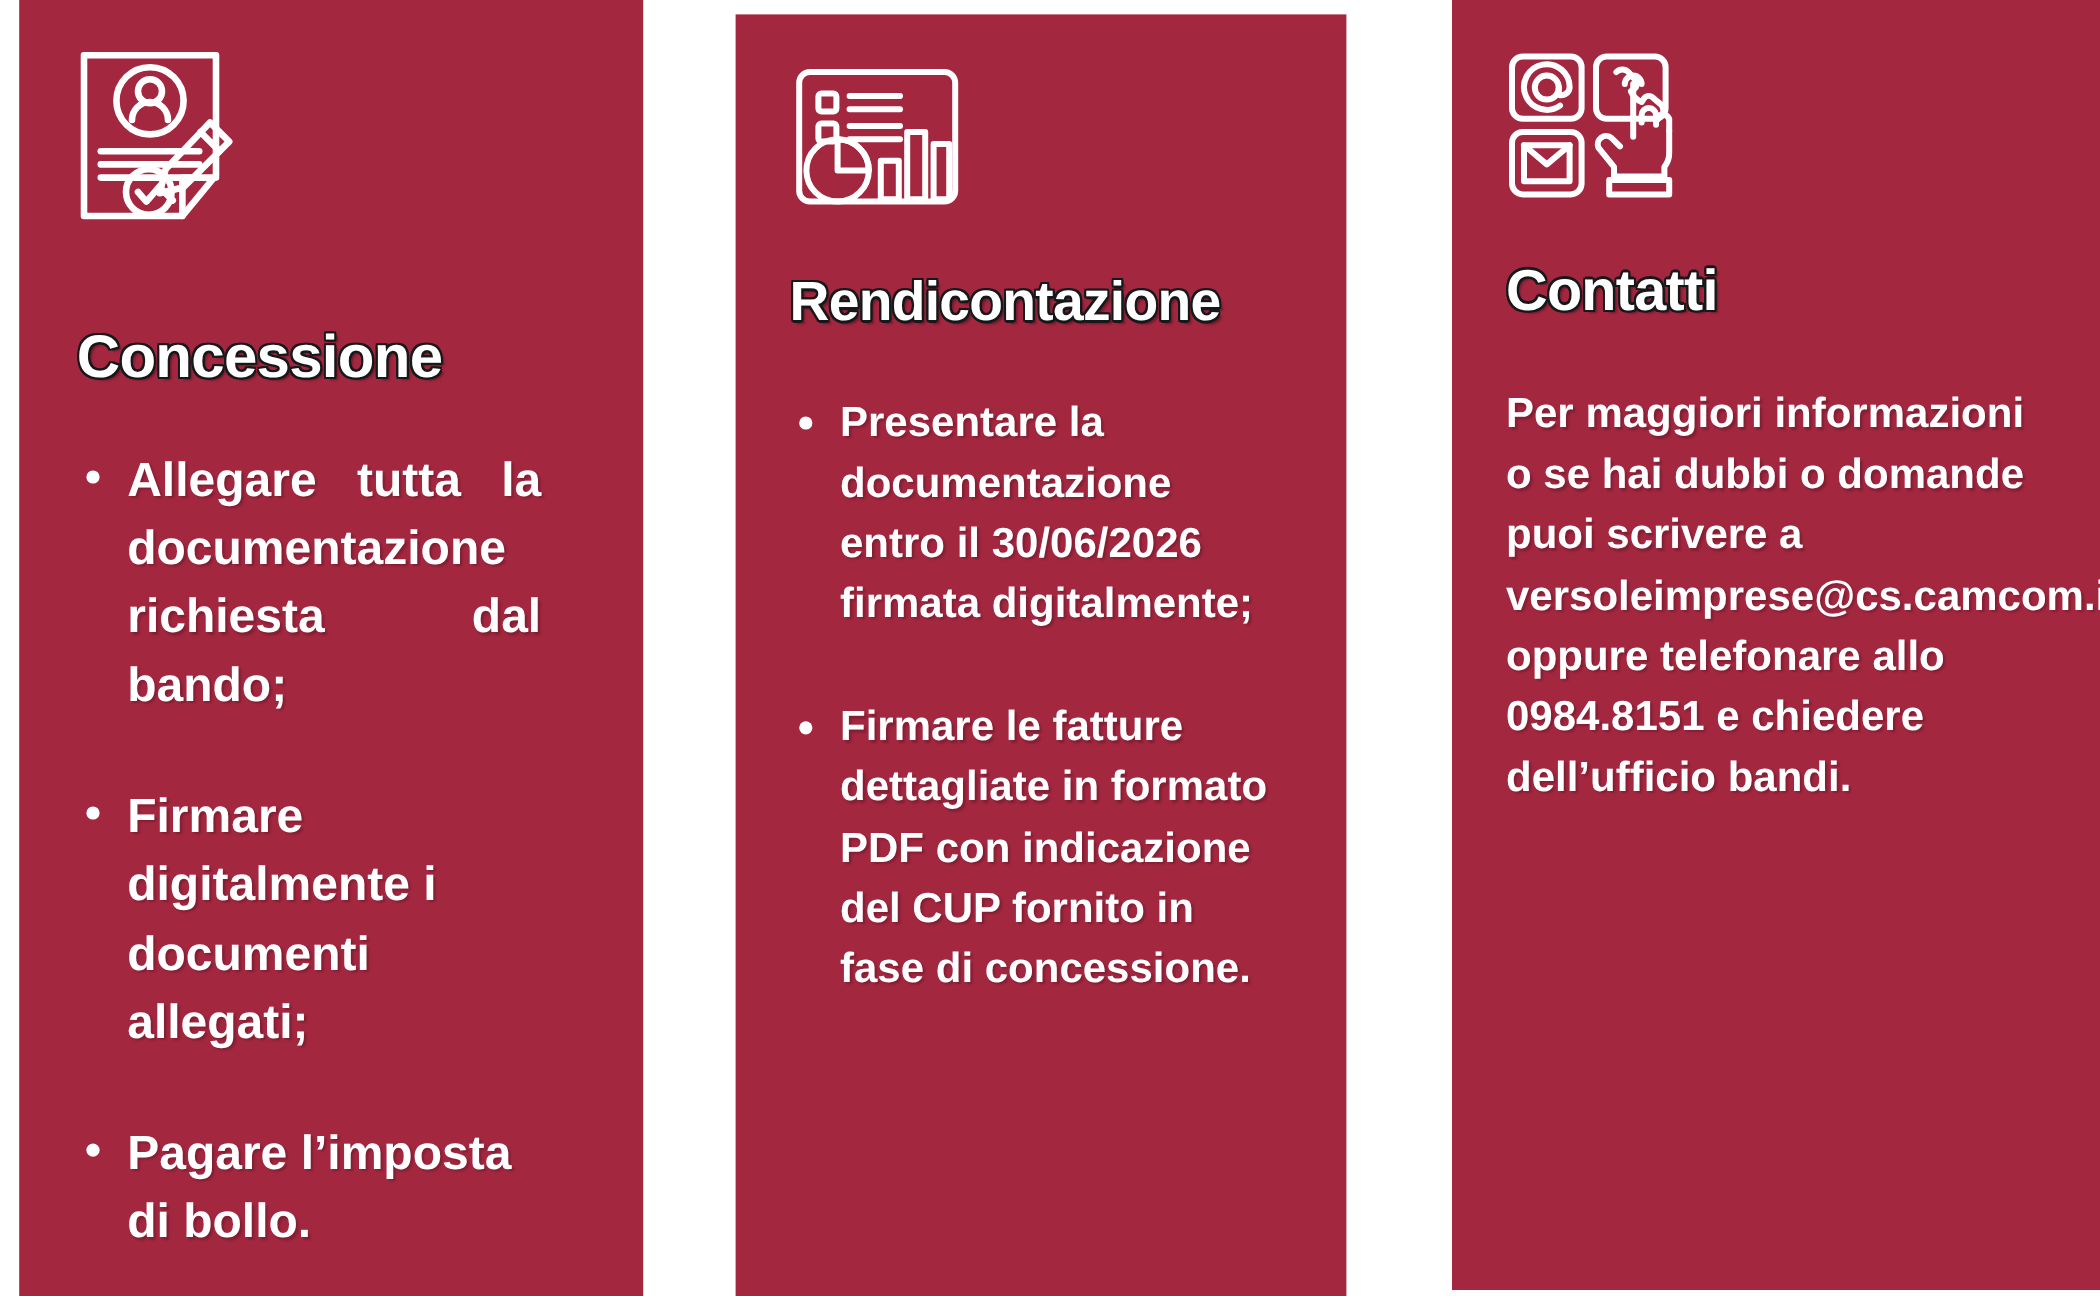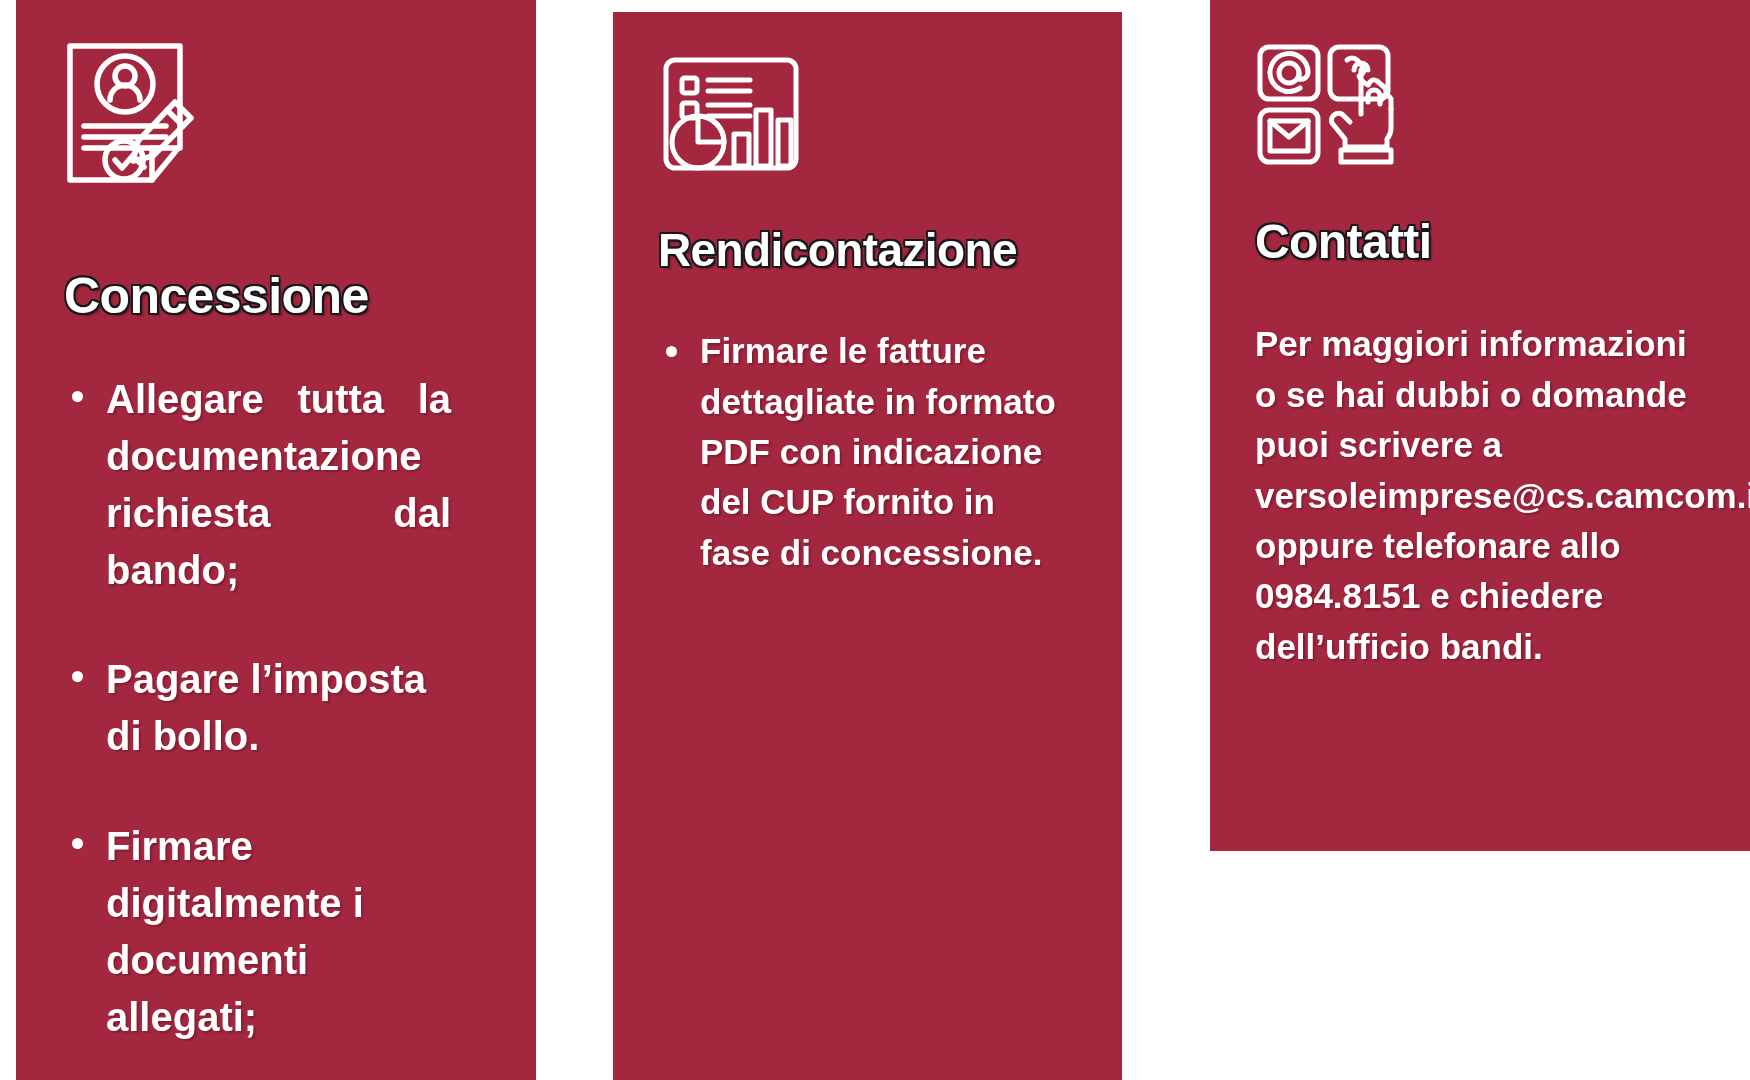--- a/index.html
+++ b/index.html
@@ -41,21 +41,21 @@
   .panel-rendicontazione {
     left: 613px;
     width: 509px;
     height: 1070px;
     padding: 20px 60px 0 45px;
     margin-top: 12px;
   }
   .panel-contatti {
     left: 1210px;
     width: 540px;
-    height: 851px;
+    height: 1075px;
     padding: 20px 40px 0 45px;
   }
 
   
   .icon-wrap {
     display: block;
   }
   .icon-concessione   { margin: 10px 0 0 -2px; }
   .icon-rendicontazione { margin: 22px 0 0 0; }
   .icon-contatti      { margin: 22px 0 0 0; }
@@ -154,22 +154,22 @@
         <path d="M113 64 l16 16 -38 38 -20 5 5 -20 Z"></path>
         <line x1="105" y1="72" x2="121" y2="88"></line>
         <path d="M71 118 l11 11"></path>
       </svg>
     </span>
 
     <h2 class="card-title title-concessione">Concessione</h2>
 
     <ul class="bullets list-concessione">
       <li class="bullet bullet-justify">Allegare tutta la documentazione richiesta dal bando;</li>
+      <li class="bullet">Firmare digitalmente i documenti allegati;</li>
       <li class="bullet">Pagare l’imposta di bollo.</li>
-      <li class="bullet">Firmare digitalmente i documenti allegati;</li>
     </ul>
   </section>
 
   <section class="panel panel-rendicontazione">
 
     <span class="icon-wrap icon-rendicontazione">
       <svg width="145" height="122" viewBox="0 0 145 122" fill="none" stroke="#ffffff" stroke-width="5" stroke-linecap="round" stroke-linejoin="round">
 
         <rect x="8" y="6" width="130" height="108" rx="9"></rect>
 
@@ -185,20 +185,21 @@
 
         <rect x="76" y="80" width="15" height="32"></rect>
         <rect x="98" y="56" width="15" height="56"></rect>
         <rect x="120" y="66" width="13" height="46"></rect>
       </svg>
     </span>
 
     <h2 class="card-title title-rendicontazione">Rendicontazione</h2>
 
     <ul class="bullets list-rendicontazione">
+      <li class="bullet">Presentare la documentazione entro il 30/06/2026 firmata digitalmente;</li>
       <li class="bullet">Firmare le fatture dettagliate in formato PDF con indicazione del CUP fornito in fase di concessione.</li>
     </ul>
   </section>
 
   <section class="panel panel-contatti">
 
     <span class="icon-wrap icon-contatti">
       <svg width="145" height="125" viewBox="0 0 145 125" fill="none" stroke="#ffffff" stroke-width="5" stroke-linecap="round" stroke-linejoin="round">
 
         <rect x="5" y="5" width="58" height="52" rx="9"></rect>

